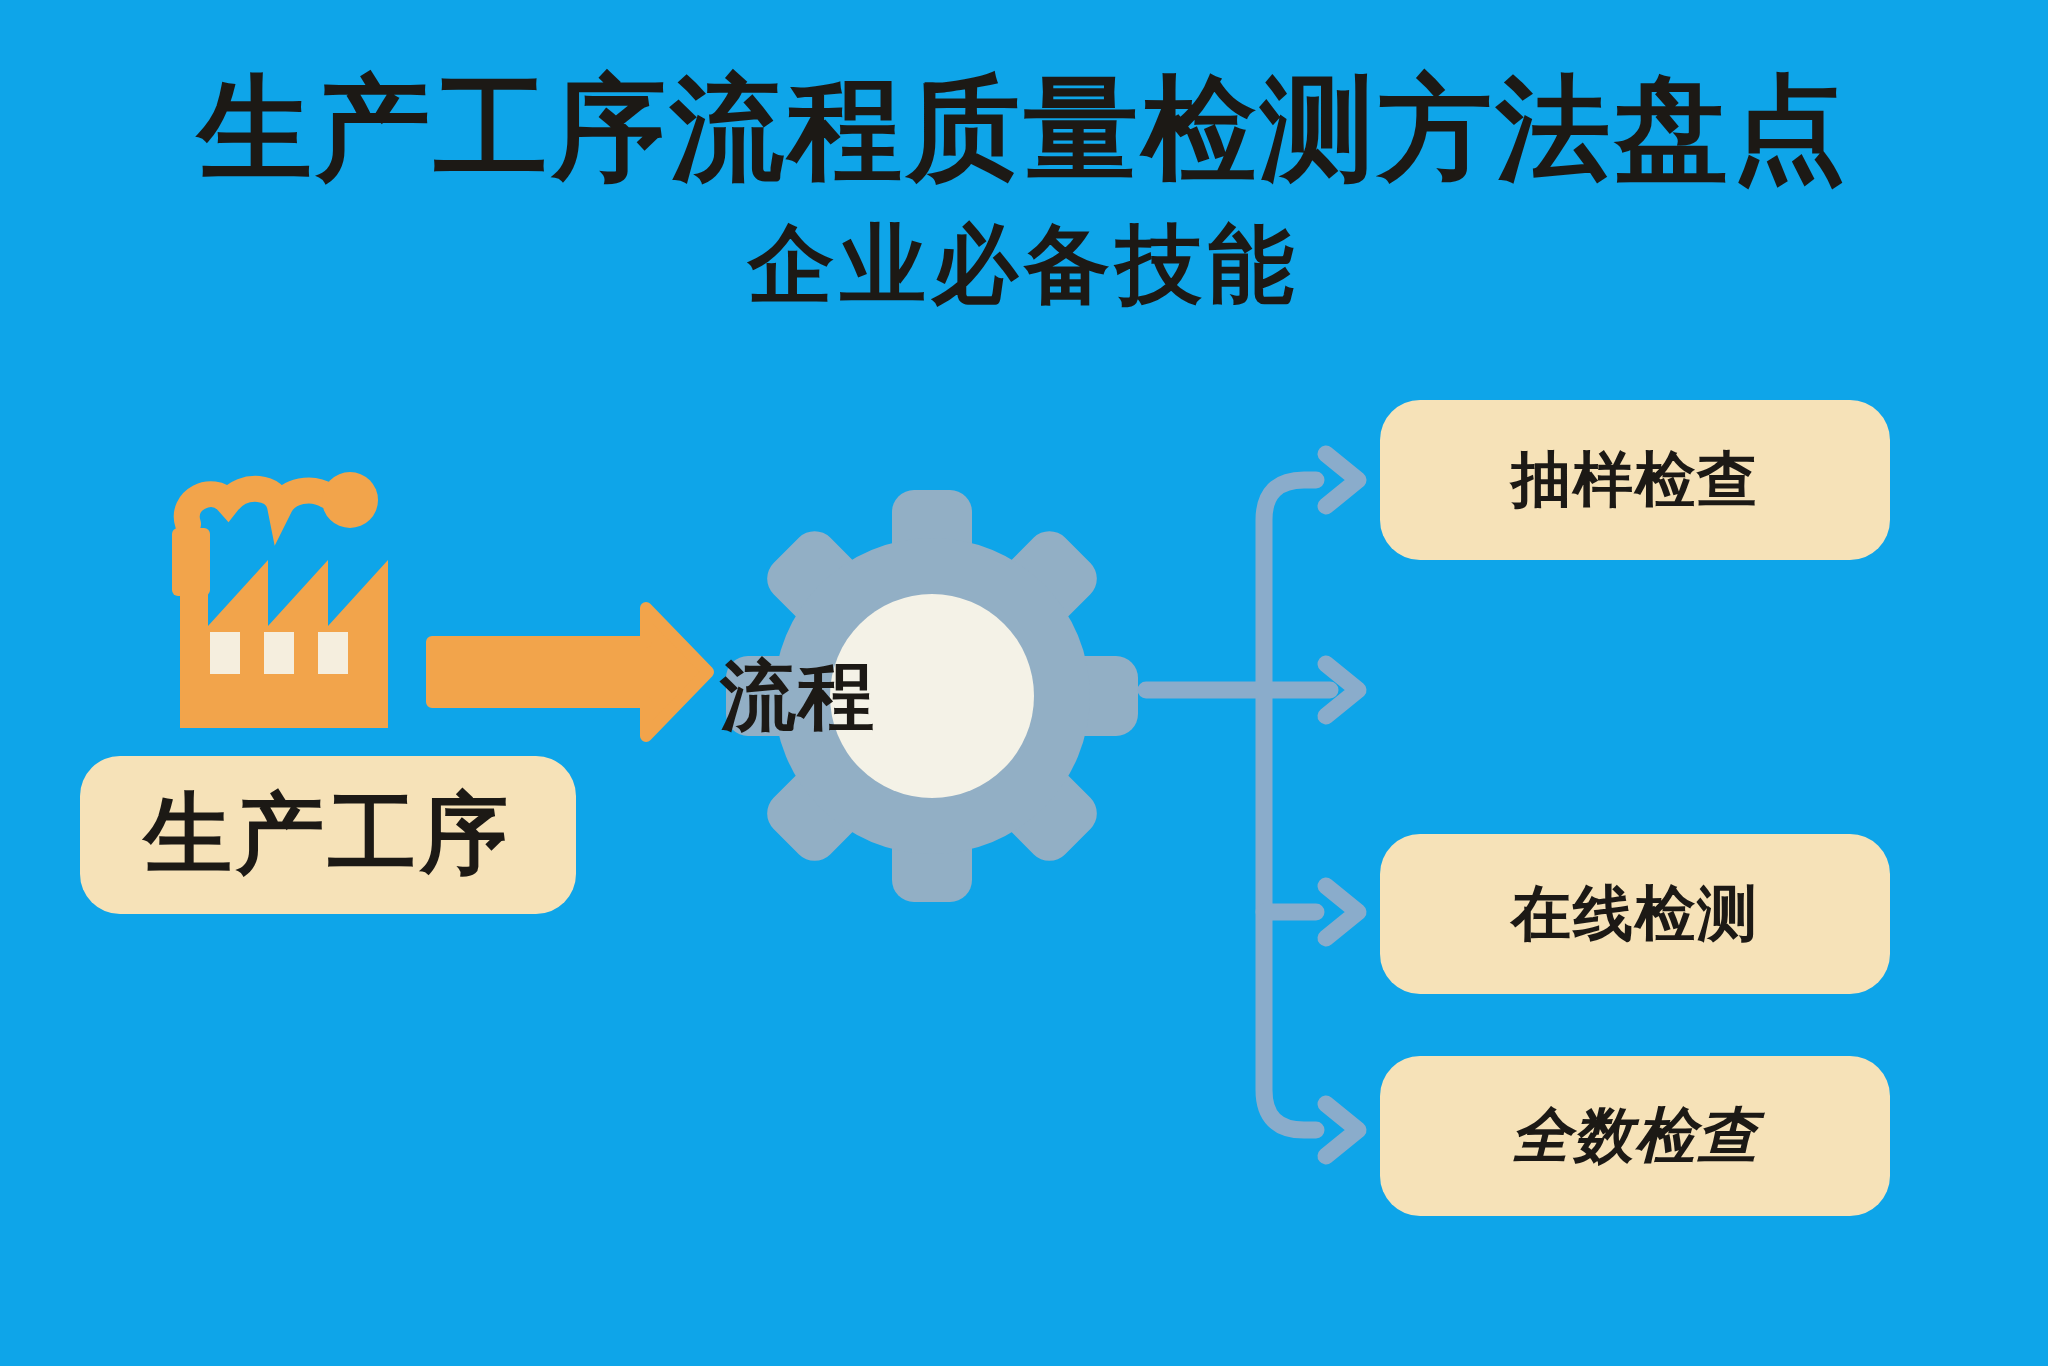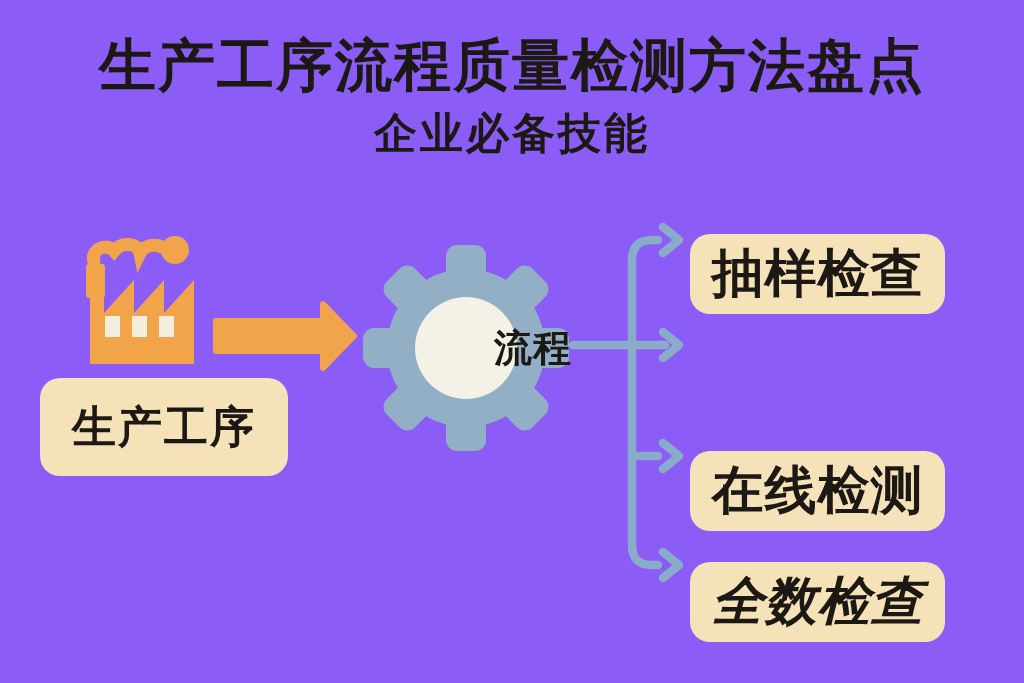--- a/index.html
+++ b/index.html
@@ -4,21 +4,21 @@
 <style>
   html, body { margin: 0; padding: 0; }
   body {
     font-family: "Liberation Sans", "DejaVu Sans", sans-serif;
     background: #e8e4da;
   }
   .canvas {
     position: relative;
     width: 1024px;
     height: 683px;
-    background: #8b5cf6;
+    background: #0ea5e9;
     overflow: hidden;
     margin: 0 auto;
   }
   .abs { position: absolute; }
 
   
   .title {
     left: 0; top: 34px; width: 1024px;
     text-align: center;
     font-size: 57px;
@@ -42,46 +42,45 @@
     background: #f6e2b8;
     border-radius: 20px;
     display: flex;
     align-items: center;
     justify-content: center;
     font-weight: 900;
     color: #1c1915;
   }
   .source-box {
     left: 40px; top: 378px;
-    width: 248px; height: 98px;
+    width: 248px; height: 79px;
     font-size: 44px;
     letter-spacing: 2px;
   }
   .method-box {
     left: 690px;
     width: 255px; height: 80px;
-    font-size: 52px;
+    font-size: 30px;
     letter-spacing: 1px;
-    margin-top: 34px;
   }
   .method-1 { top: 200px; }
   .method-2 { top: 306px; }
   .method-3 { top: 417px; }
   .method-4 { top: 528px; font-style: italic; }
 
   
   .factory { left: 80px; top: 236px; }
   .flow-arrow { left: 210px; top: 298px; }
   .gear { left: 360px; top: 242px; }
   .gear-label {
     left: 360px; top: 242px;
     width: 212px; height: 212px;
     display: flex;
     align-items: center;
-    justify-content: flex-end;
+    justify-content: flex-start;
     font-size: 38px;
     font-weight: 900;
     color: #1c1915;
     letter-spacing: 1px;
   }
   .connectors { left: 0; top: 0; pointer-events: none; }
 </style>
 </head>
 <body>
 

